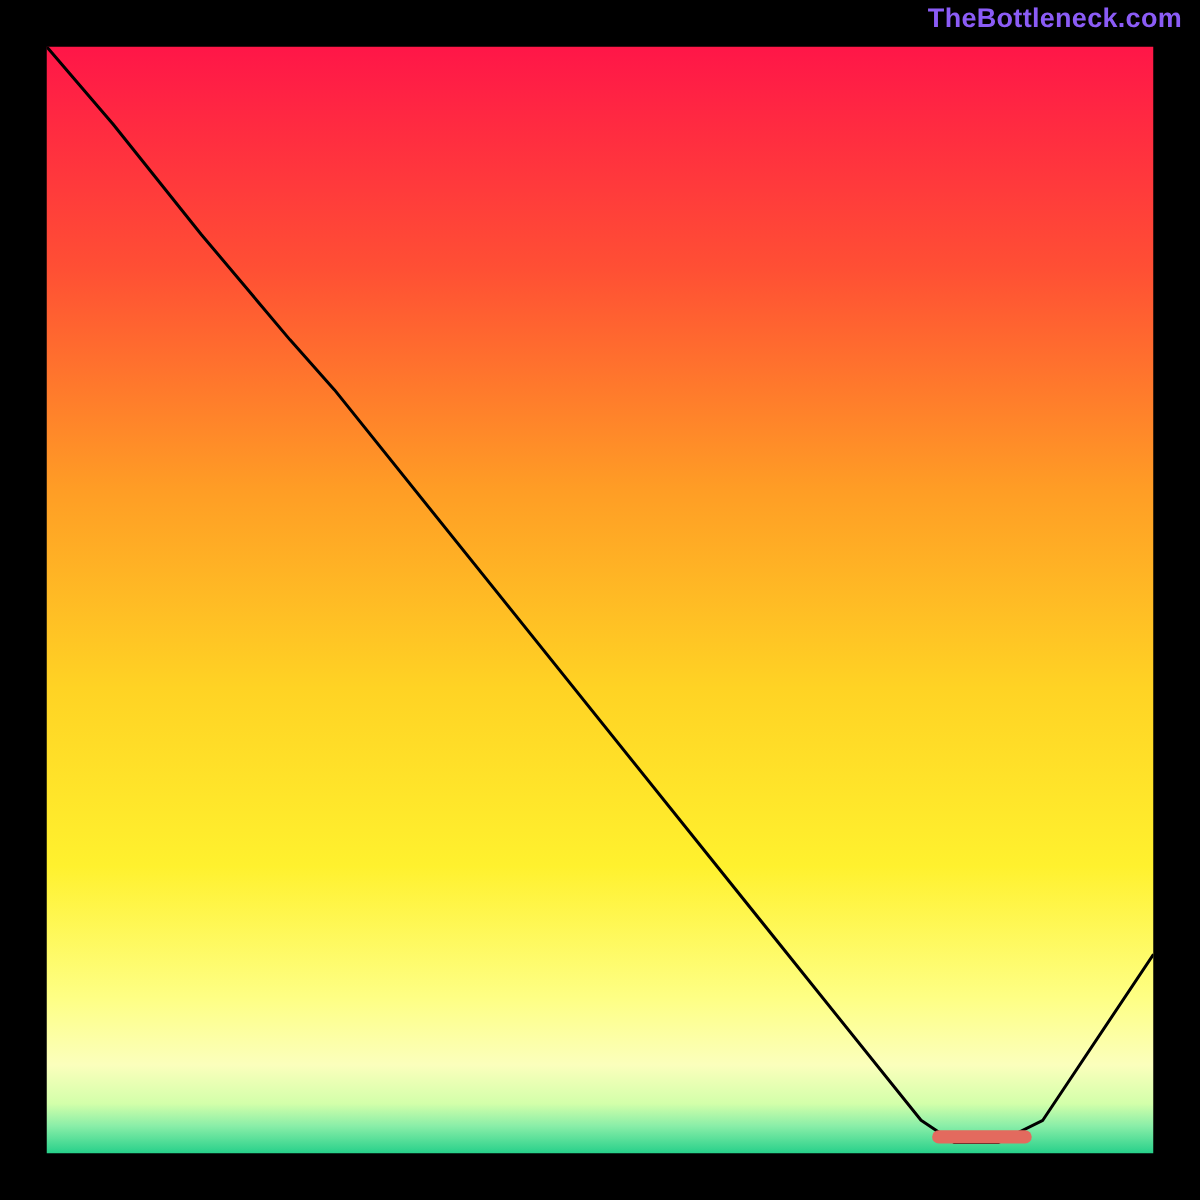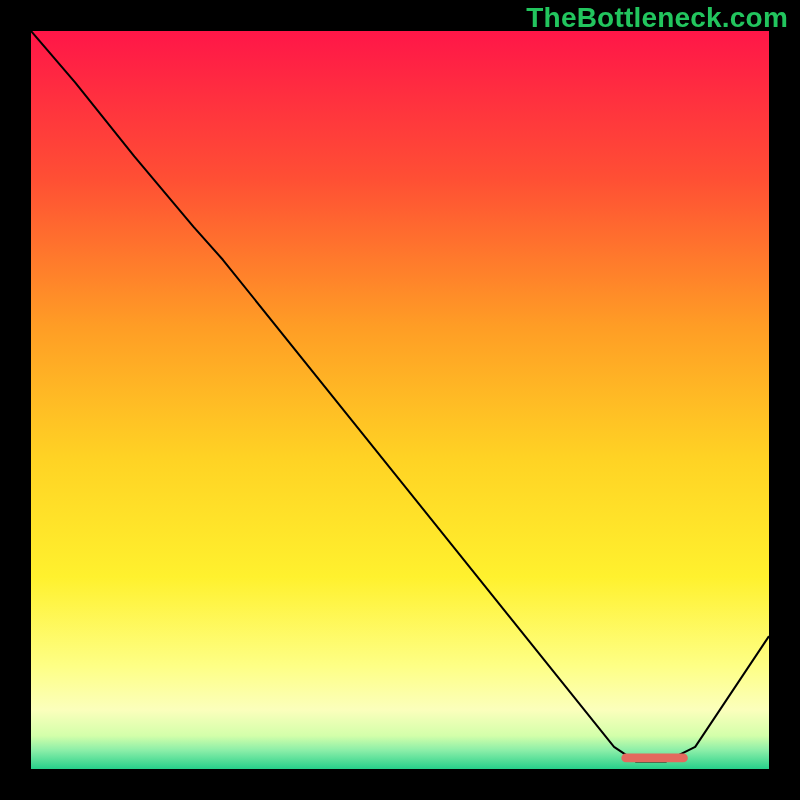--- a/index.html
+++ b/index.html
@@ -13,22 +13,22 @@
   }
   .frame {
     position: relative;
     width: 800px;
     height: 800px;
   }
   .watermark {
     position: absolute;
     top: 2px;
     right: 12px;
-    color: #22c55e;
-    font-size: 28px;
+    color: #8b5cf6;
+    font-size: 18px;
     font-weight: 600;
     letter-spacing: 0.2px;
     user-select: none;
   }
   .plot {
     position: absolute;
     left: 31px;
     top: 31px;
     width: 738px;
     height: 738px;

